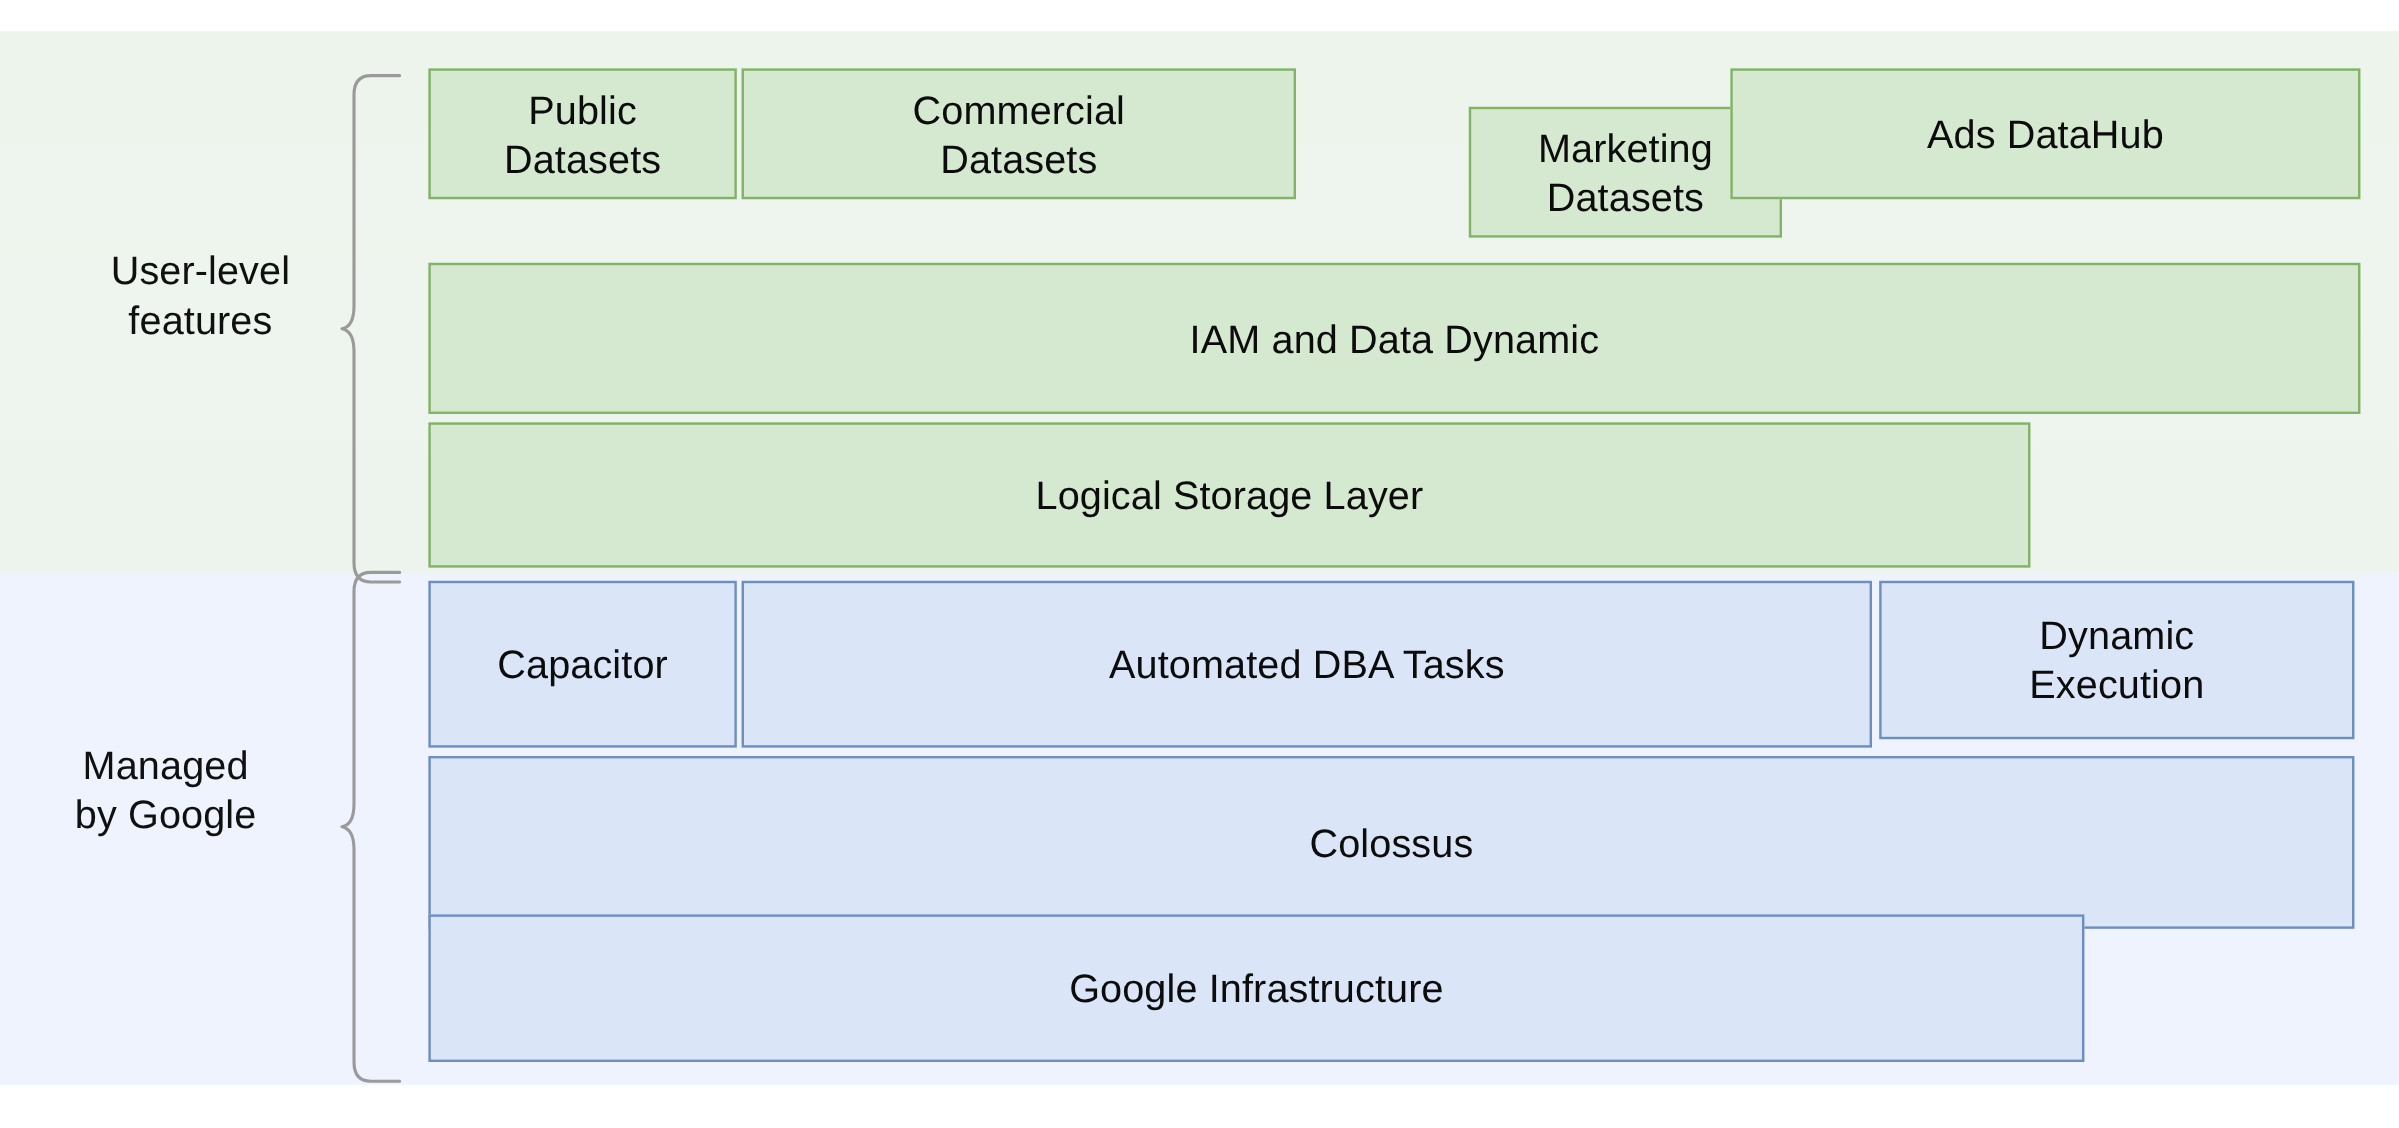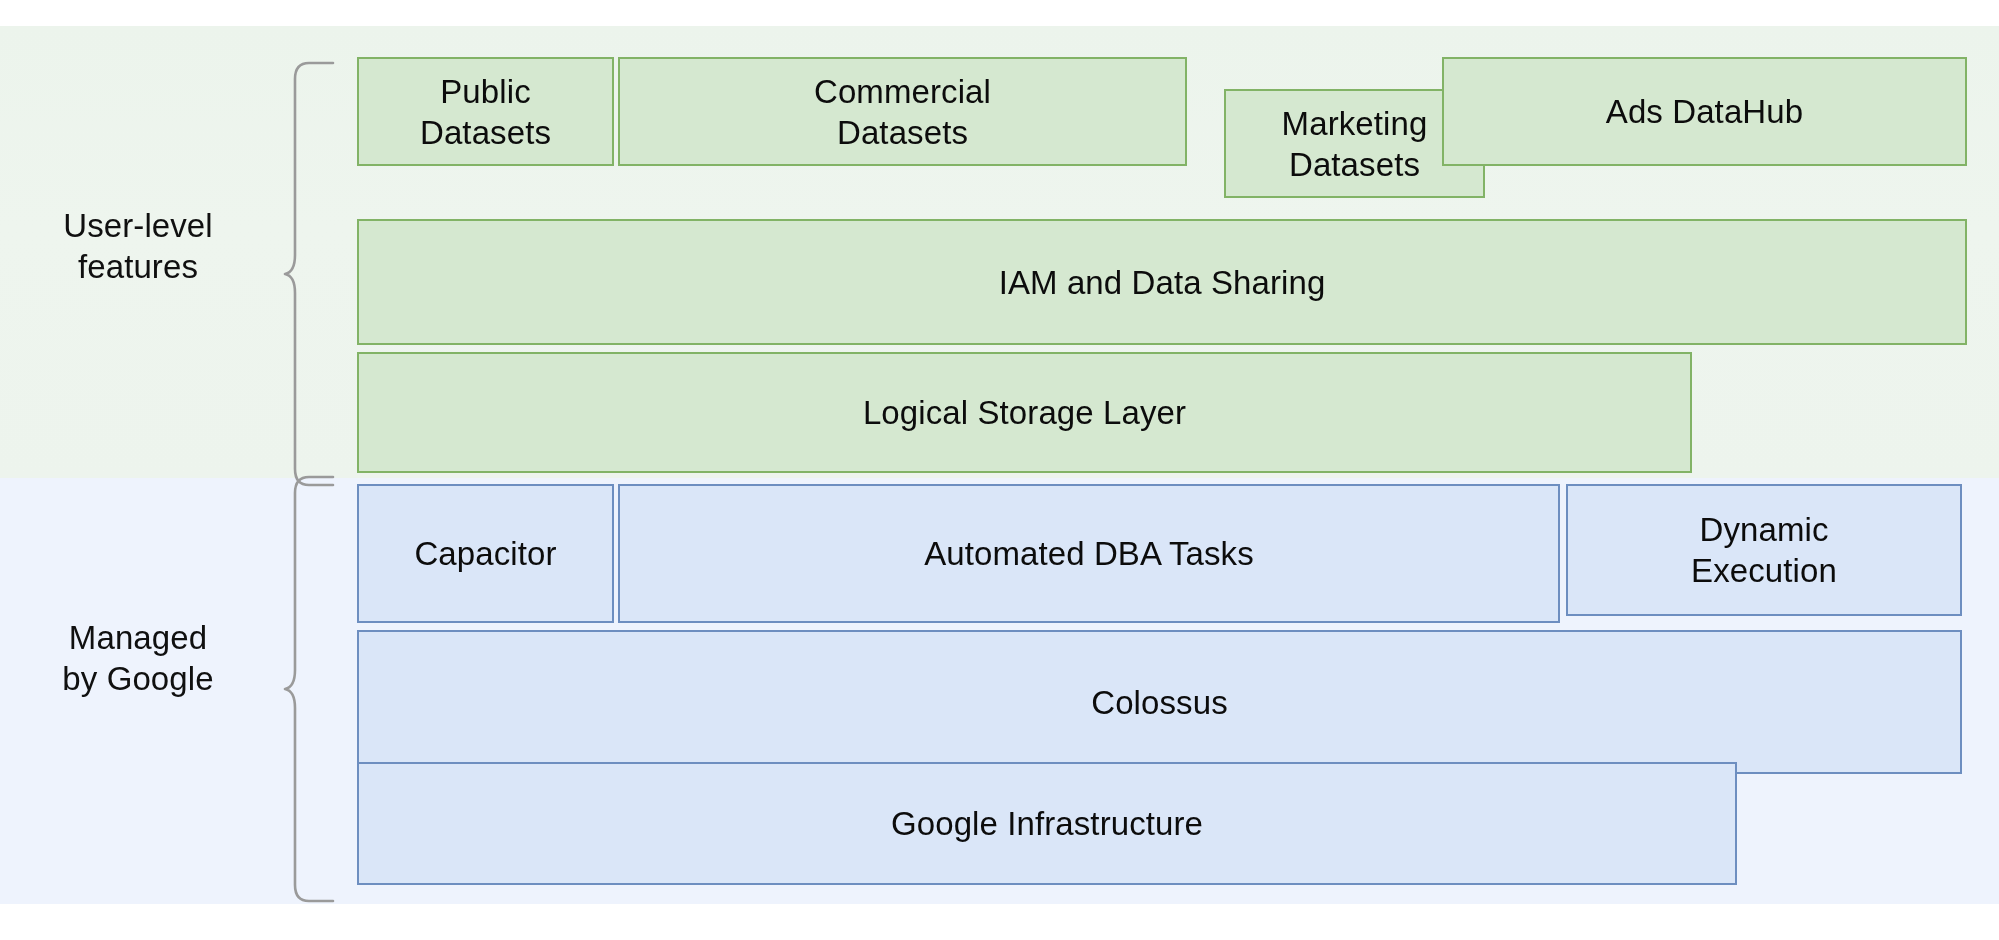--- a/index.html
+++ b/index.html
@@ -44,20 +44,21 @@
     color: #101010;
     font-size: 33px;
     line-height: 41px;
     letter-spacing: 0.1px;
     white-space: pre-line;
   }
   #label-user {
     left: 0px;
     top: 205px;
     width: 276px;
+    padding-left: 29px;
   }
   #label-managed {
     left: 0px;
     top: 617px;
     width: 276px;
   }
 
   
   .brace {
     position: absolute;
@@ -116,29 +117,29 @@
     <path d="M 57 3 L 33 3 Q 19 3 19 19 L 19 195 Q 19 212 9 214 Q 19 216 19 233 L 19 409 Q 19 425 33 425 L 57 425"></path>
   </svg>
 
   <svg class="brace" id="brace-managed" viewBox="0 0 62 430" preserveAspectRatio="none">
     <path d="M 57 3 L 33 3 Q 19 3 19 19 L 19 196 Q 19 213 9 215 Q 19 217 19 234 L 19 411 Q 19 427 33 427 L 57 427"></path>
   </svg>
 
   <div class="box green" style="left:357px; top:57px; width:257px; height:109px;">Public
 Datasets</div>
 
-  <div class="box green" style="left:618px; top:57px; width:569px; height:109px;">Commercial
+  <div class="box green" style="left:618px; top:57px; width:462px; height:109px;">Commercial
 Datasets</div>
 
   <div class="box green" style="left:1224px; top:57px; width:261px; height:109px;margin-top:32px;">Marketing
 Datasets</div>
 
   <div class="box green" style="left:1442px; top:57px; width:525px; height:109px;">Ads DataHub</div>
 
-  <div class="box green" style="left:357px; top:219px; width:1610px; height:126px;">IAM and Data Sharing</div>
+  <div class="box green" style="left:357px; top:219px; width:1610px; height:126px;">IAM and Data Dynamic</div>
 
   <div class="box green" style="left:357px; top:352px; width:1335px; height:121px;">Logical Storage Layer</div>
 
   <div class="box blue" style="left:357px; top:484px; width:257px; height:139px;">Capacitor</div>
 
   <div class="box blue" style="left:618px; top:484px; width:942px; height:139px;">Automated DBA Tasks</div>
 
   <div class="box blue" style="left:1566px; top:484px; width:396px; height:132px;">Dynamic
 Execution</div>
 

